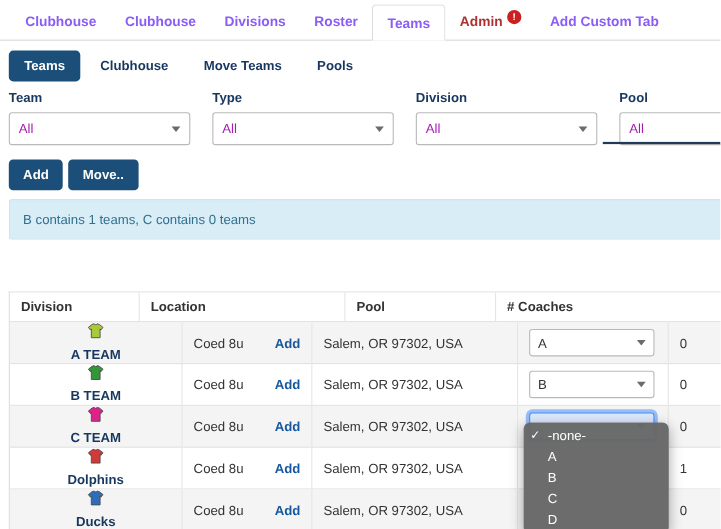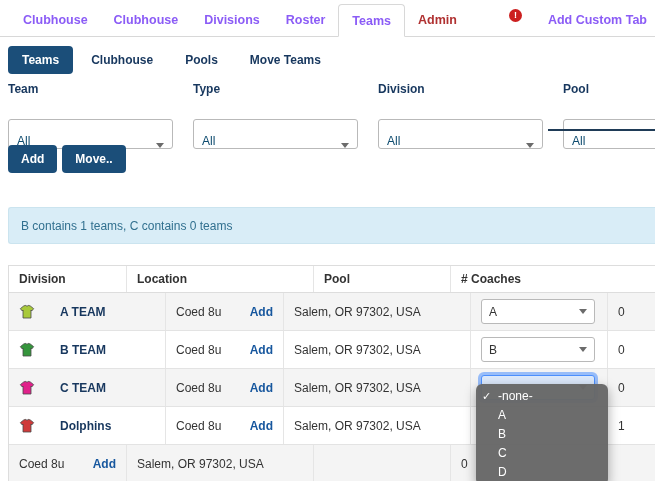--- a/index.html
+++ b/index.html
@@ -21,44 +21,44 @@
   }
   .tab {
     display: flex; align-items: center; padding: 0 13px;
     color: #8b5cf6; font-weight: bold; font-size: 12.5px; cursor: pointer;
     white-space: nowrap;
   }
   .tab.active {
     border: 1px solid #d8d8d8; border-bottom: 1px solid #fff;
     margin-bottom: -1px; background: #fff; border-radius: 4px 4px 0 0;
   }
-  .tab.alert { color: #b03131; gap: 48px; }
+  .tab.alert { color: #b03131; }
   .badge {
     background: #cc1f1f; color: #fff; border-radius: 50%;
     width: 13px; height: 13px; font-size: 9px; line-height: 13px;
     text-align: center; margin-left: 4px; position: relative; top: -5px;
     font-weight: bold; flex: none;
   }
 
   
   .subnav { position: absolute; top: 46px; left: 8px; display: flex; gap: 4px; align-items: center; }
   .pill {
     padding: 7px 14px; color: #17375e; font-weight: bold;
     border-radius: 4px; cursor: pointer; white-space: nowrap;
   }
   .pill.active { background: #1b4e79; color: #fff; }
 
   
   .filters { position: absolute; top: 82px; left: 8px; display: flex; gap: 20px; }
   .filter { width: 165px; flex: none; }
-  .filter-label { color: #17375e; font-weight: bold; margin-bottom: 23px; }
+  .filter-label { color: #17375e; font-weight: bold; margin-bottom: 6px; }
   .select {
     height: 30px; border: 1px solid #b9b9b9; border-radius: 3px;
-    background: #fff; display: flex; align-items: flex-end;
-    justify-content: space-between; padding: 0 8px; color: #0c4a6e; cursor: pointer;
+    background: #fff; display: flex; align-items: center;
+    justify-content: space-between; padding: 0 8px; color: #a21caf; cursor: pointer;
   }
   .chev {
     width: 0; height: 0; flex: none;
     border-left: 4px solid transparent; border-right: 4px solid transparent;
     border-top: 5px solid #6b6b6b;
   }
   .dark-line { position: absolute; top: 129px; left: 548px; right: 0; height: 2px; background: #1f3b57; }
 
   
   .actions { position: absolute; top: 145px; left: 8px; display: flex; gap: 5px; }
@@ -66,38 +66,38 @@
     background: #1b4e79; color: #fff; font-weight: bold;
     padding: 7px 13px; border-radius: 4px; border: none;
     font-size: 12px; cursor: pointer; font-family: "Liberation Sans", sans-serif;
   }
 
   
   .banner {
     position: absolute; top: 181px; left: 8px; right: 0; height: 37px;
     background: #d9edf7; border: 1px solid #cbe4ef; border-right: none;
     border-radius: 3px 0 0 3px; display: flex; align-items: center;
-    padding: 0 12px; color: #31708f; margin-top: 26px;
+    padding: 0 12px; color: #31708f;
   }
 
   
   .table {
     position: absolute; top: 265px; left: 8px; width: 760px;
     border: 1px solid #ddd; border-bottom: none; background: #fff;
   }
   .thead { display: flex; height: 27px; background: #fff; border-bottom: 1px solid #ddd; }
   .th {
     display: flex; align-items: center; padding: 0 10px;
     font-weight: bold; color: #333; border-right: 1px solid #e5e5e5; flex: none;
   }
   .trow { display: flex; height: 38px; border-bottom: 1px solid #e3e3e3; }
   .trow:nth-child(odd) { background: #f4f4f4; }
   .td { display: flex; align-items: center; padding: 0 10px; border-right: 1px solid #e5e5e5; flex: none; }
   .w0 { width: 157px; } .w1 { width: 118px; } .w2 { width: 187px; } .w3 { width: 137px; } .w4 { width: 160px; border-right: none; }
-  .name-cell { gap: 25px; }
+  .name-cell { gap: 6px; flex-direction: column; }
   .jersey { display: inline-flex; flex: none; }
   .team-name { color: #17375e; font-weight: bold; text-decoration: none; cursor: pointer; }
   .division-cell { justify-content: space-between; }
   .add-link { color: #17579e; font-weight: bold; text-decoration: none; cursor: pointer; }
   .pool-select {
     width: 114px; height: 25px; border: 1px solid #b9b9b9; border-radius: 3px;
     background: #fff; display: flex; align-items: center;
     justify-content: space-between; padding: 0 7px; cursor: pointer;
   }
   .pool-select.focused {
@@ -154,23 +154,23 @@
     <span>Add Custom Tab</span>
 
   </div>
 </div>
 
 <div class="subnav">
   <div class="pill active">Teams</div>
 
   <div class="pill">Clubhouse</div>
 
+  <div class="pill">Move Teams</div>
+
   <div class="pill">Pools</div>
-
-  <div class="pill">Move Teams</div>
 </div>
 
 <div class="filters">
   <div class="filter">
     <div class="filter-label">Team</div>
     <div class="select">
       <span>All</span>
       <span class="chev"></span>
     </div>
   </div>
@@ -299,20 +299,28 @@
     <div class="td w1 division-cell">
       <span>Coed 8u</span>
       <a class="add-link">Add</a>
     </div>
     <div class="td w2">Salem, OR 97302, USA</div>
     <div class="td w3 pool-cell"></div>
     <div class="td w4">1</div>
   </div>
 
   <div class="trow">
+    <div class="td w0 name-cell">
+      <span class="jersey">
+        <svg width="16" height="16" viewBox="0 0 24 24">
+          <path class="jersey-path" d="M7 3 L10 2 C10 3.6 14 3.6 14 2 L17 3 L22 7 L19 10.5 L18 9 L18 21 L6 21 L6 9 L5 10.5 L2 7 Z" stroke="#4a4a4a" stroke-width="1.2" fill="#2f6db5"></path>
+        </svg>
+      </span>
+      <a class="team-name">Ducks</a>
+    </div>
     <div class="td w1 division-cell">
       <span>Coed 8u</span>
       <a class="add-link">Add</a>
     </div>
     <div class="td w2">Salem, OR 97302, USA</div>
     <div class="td w3 pool-cell"></div>
     <div class="td w4">0</div>
   </div>
 </div>
 </div>

